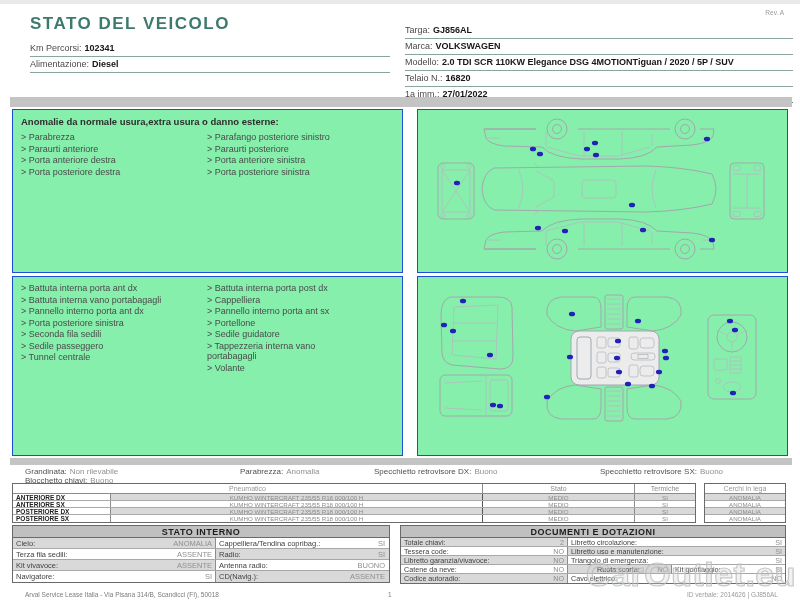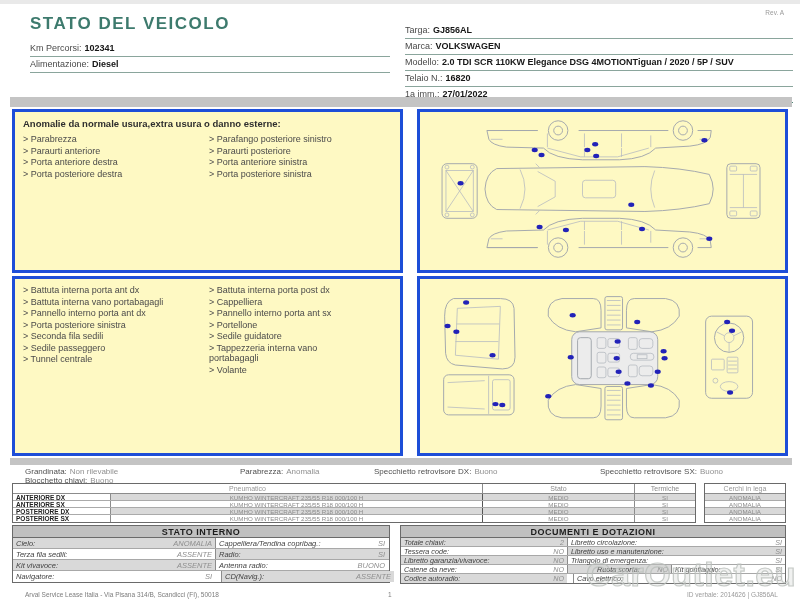--- a/index.html
+++ b/index.html
@@ -16,21 +16,21 @@
   .hdr-right { position:absolute; left:405px; top:19px; width:388px; }
   .hrow { font-size:9px; color:#4a4a4a; border-bottom:1px solid #8aa59c;
           padding:2px 0 2px 0; line-height:11px; }
   .hrow b { color:#161616; margin-left:3px; }
   .hrow.last { border-bottom:1.5px solid #4d8577; }
   
   .band { position:absolute; left:10px; right:8px; background:#c4c4c4; }
   .band1 { top:93px;  height:10px; }
   .band2 { top:454px; height:7px;  }
   
-  .panel { position:absolute; border:3px solid #1d4ed8; background:#fef9c3; }
+  .panel { position:absolute; border:1px solid #1d4ed8; background:#86efac; }
   .p-ext-txt { left:12px;  top:105px; width:391px; height:164px; padding:6px 8px; }
   .p-ext-dia { left:417px; top:105px; width:371px; height:164px; }
   .p-int-txt { left:12px;  top:272px; width:391px; height:180px; padding:6px 8px; }
   .p-int-dia { left:417px; top:272px; width:371px; height:180px; }
   .ptitle { font-size:9.5px; font-weight:bold; color:#2e2e2e; margin-bottom:5px; }
   .acols { display:flex; }
   .acol  { flex:0 0 186px; padding-right:36px; }
   .acol .li { font-size:9px; color:#4a4a4a; line-height:10.5px; margin-bottom:1px; }
   .panel svg { display:block; width:100%; height:100%; }
   .lineart { stroke:#a3a8ad; stroke-width:1; fill:none; }
@@ -62,22 +62,22 @@
   .cerchi-cell { height:7px; line-height:7px; font-size:6.2px; text-align:center;
                  color:#8b8b8b; border-bottom:1px solid #aaa; }
   .cerchi-cell:last-child { border-bottom:none; }
   
   .btable { position:absolute; top:521px; border:1px solid #6a6a6a; }
   .bt-left  { left:12px;  width:378px; }
   .bt-right { left:400px; width:386px; }
   .bt-head { height:12px; line-height:12px; text-align:center; background:#c0c0c0;
              font-size:9px; font-weight:bold; color:#1d1d1d; border-bottom:1px solid #6a6a6a;
              letter-spacing:0.5px; }
-  .bt-row { display:flex; border-bottom:1px solid #a8a8a8;font-style:italic; }
-  .bt-row:last-child { border-bottom:none;gap:6px; }
+  .bt-row { display:flex; border-bottom:1px solid #a8a8a8; }
+  .bt-row:last-child { border-bottom:none; }
   .bt-left  .bt-row { height:11px; line-height:11px; font-size:7.5px; }
   .bt-right .bt-row { height:9px;  line-height:9px;  font-size:7.2px; }
   .pair { display:flex; }
   .pair.sep { border-left:1px solid #8c8c8c; }
   .cl { color:#3f3f3f; padding-left:3px; }
   .cv { color:#8f8f8f; text-align:right; padding-right:3px; }
   .bt-left .pl { width:202px; } .bt-left .pl .cl{width:130px;} .bt-left .pl .cv{width:72px;}
   .bt-left .pr { width:174px; } .bt-left .pr .cl{width:118px;} .bt-left .pr .cv{width:54px;}
   .bt-right .pl { width:166px; } .bt-right .pl .cl{width:138px;} .bt-right .pl .cv{width:28px;}
   .bt-right .pr { width:218px; } .bt-right .pr .cl{flex:1;} .bt-right .pr .cv{width:28px;}

